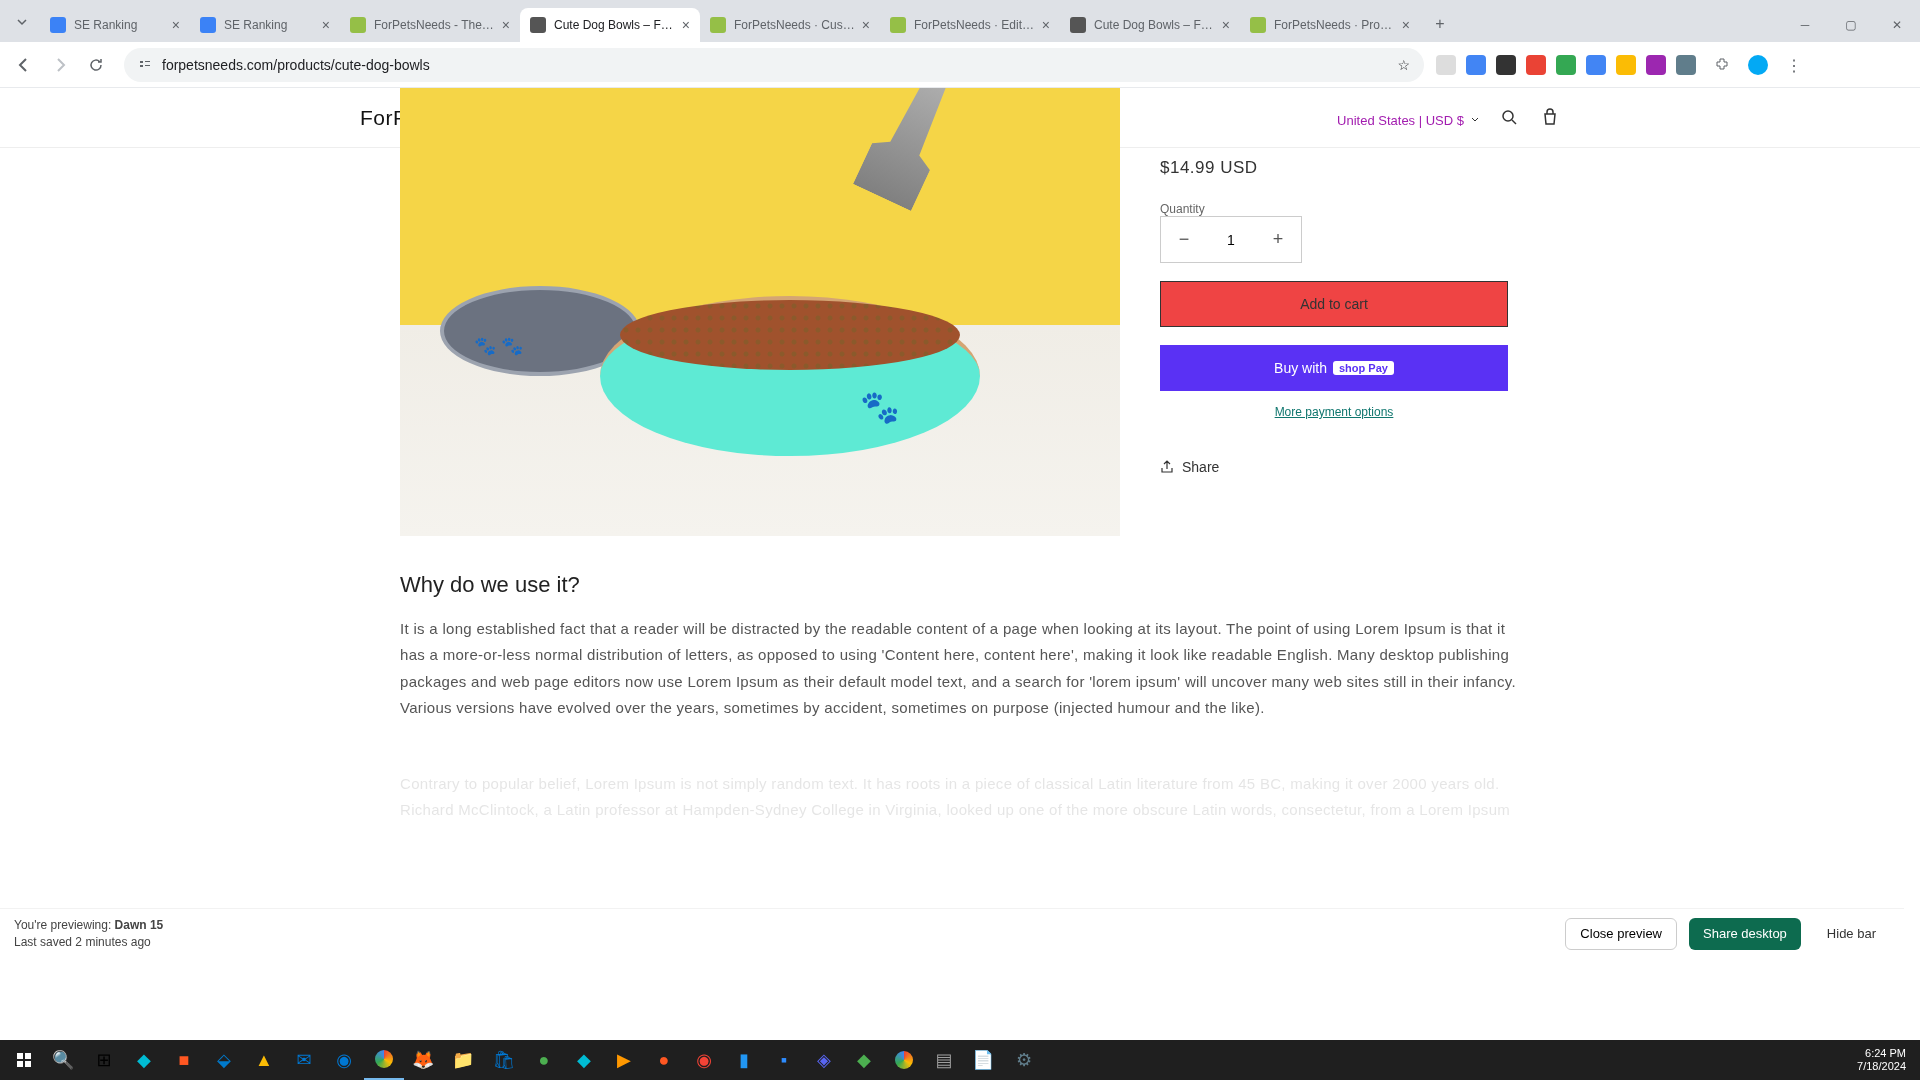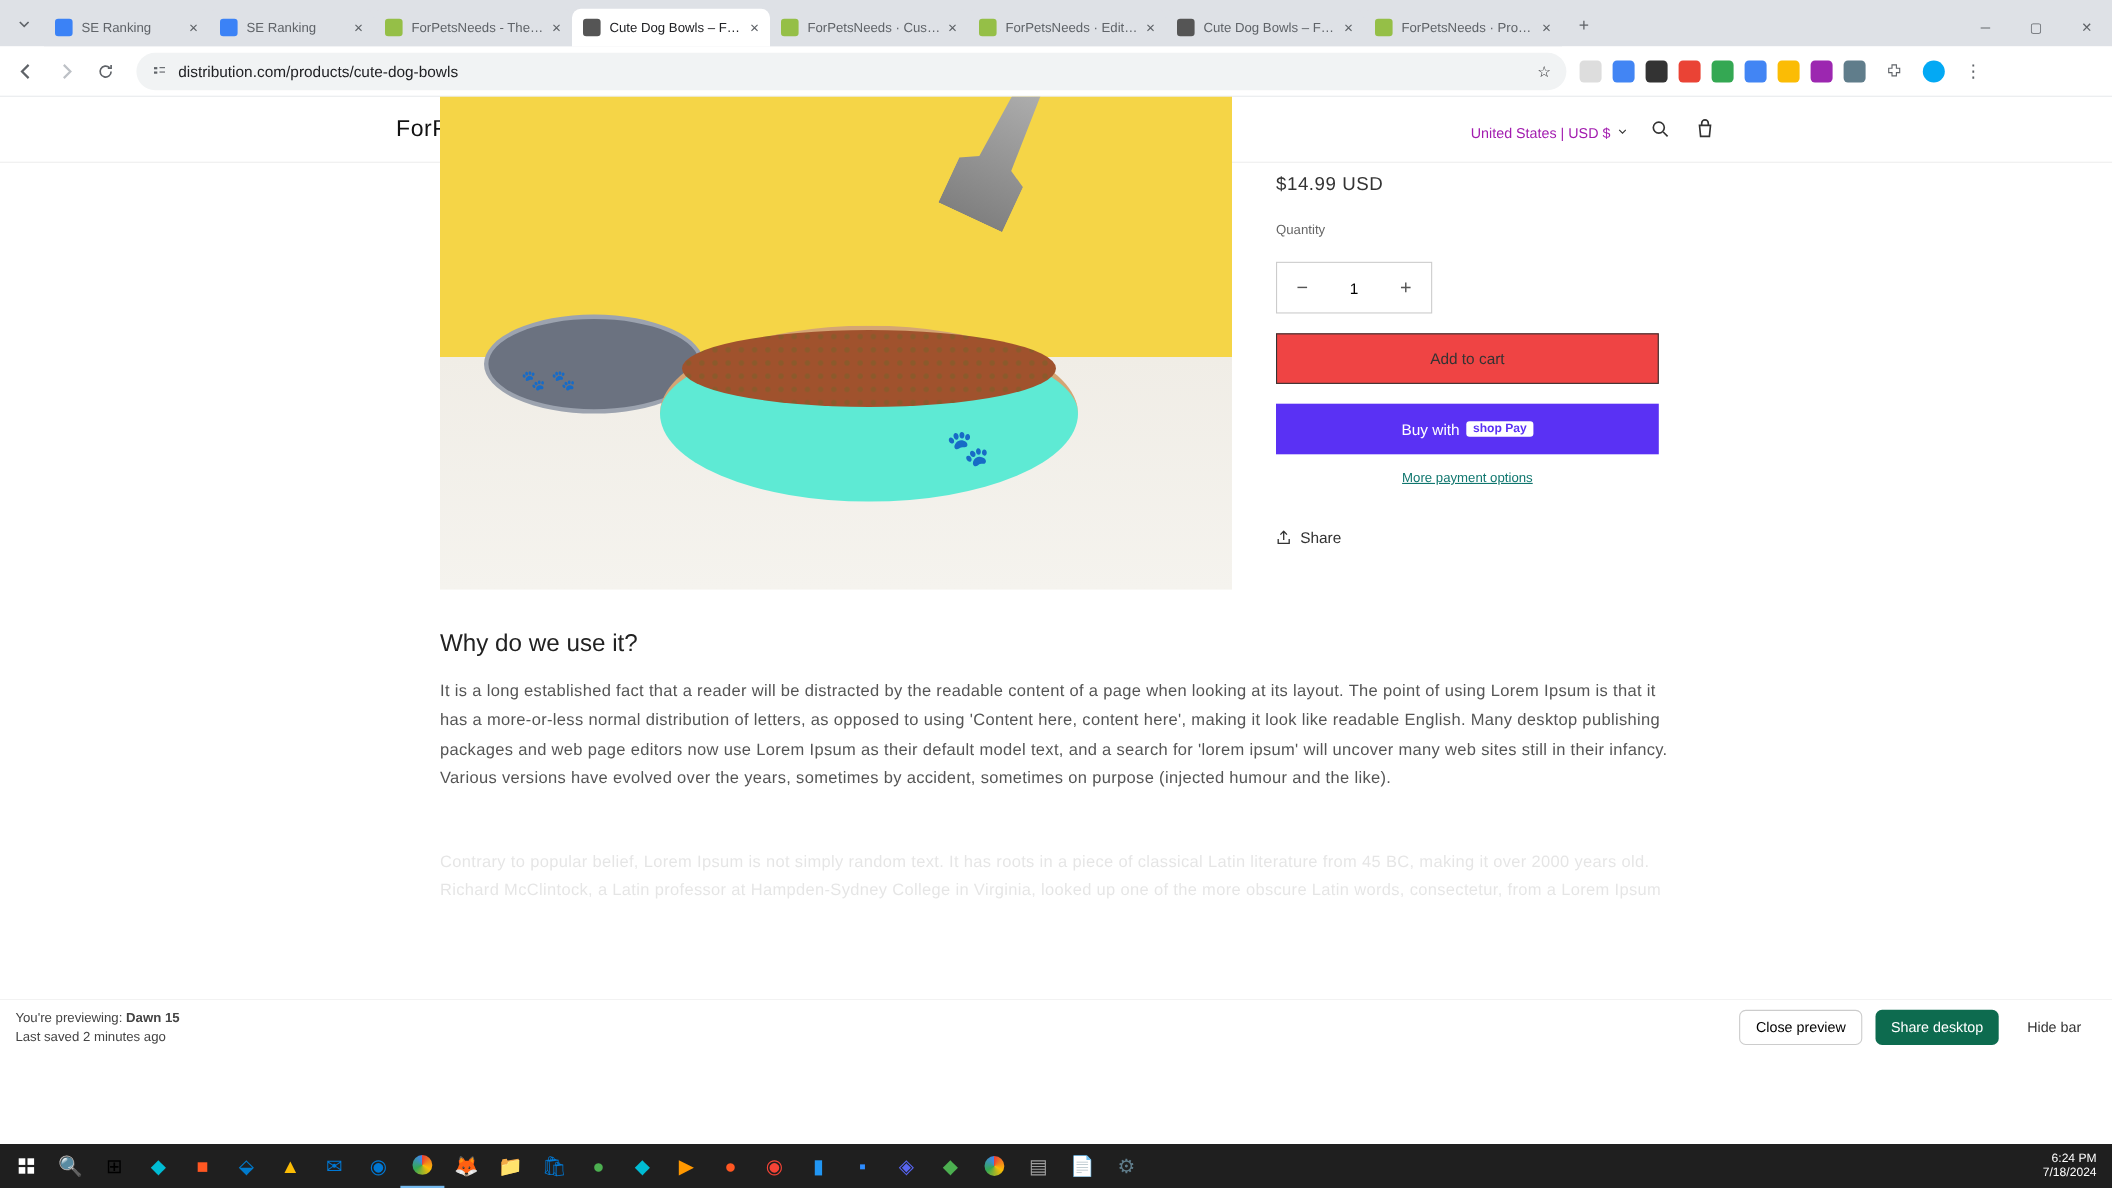--- a/index.html
+++ b/index.html
@@ -43,38 +43,38 @@
 .product-img { width: 720px; height: 470px; background: linear-gradient(to bottom, #f5d547 0%, #f5d547 55%, #f0ede6 55%, #f5f3ee 100%); position: relative; overflow:hidden; margin-top: -82px;}
 .bowl1 { position:absolute; width:200px; height:90px; background:#6b7280; border-radius: 100px / 45px; bottom:160px; left:40px; border: 4px solid #9ca3af;}
 .bowl1::after { content:'🐾 🐾'; position:absolute; bottom:15px; left:30px; color:#fff; font-size:18px;}
 .bowl2 { position:absolute; width:380px; height:160px; background:#5eead4; border-radius: 190px / 80px; bottom:80px; left:200px; border-top: 12px solid #d4a574;}
 .bowl2::before { content:''; position:absolute; top:-8px; left:20px; right:20px; height:70px; background: radial-gradient(#8b5a2b 2px, #a0522d 3px); background-size: 12px 12px; border-radius: 170px / 35px;}
 .bowl2::after { content:'🐾'; position:absolute; bottom:30px; right:80px; color:#fff; font-size:32px;}
 .scoop { position:absolute; top:-40px; right:160px; width:80px; height:180px; background: linear-gradient(#c0c0c0, #808080); transform: rotate(25deg); clip-path: polygon(40% 0, 60% 0, 70% 70%, 90% 75%, 90% 100%, 10% 100%, 10% 75%, 30% 70%);}
 
 .product-side { flex: 1; padding-top: 10px; }
 .price { font-size: 17px; color: #333; margin-bottom: 24px; letter-spacing: 0.5px;}
-.qty-label { font-size: 12px; color: #666; margin-bottom: 22px;}
+.qty-label { font-size: 12px; color: #666; margin-bottom: 0;}
 .qty-box { display:flex; border: 1px solid #ccc; width: 142px; height: 47px; }
 .qty-btn { width: 46px; display:flex; align-items:center; justify-content:center; font-size:18px; color:#555;}
 .qty-val { flex:1; display:flex; align-items:center; justify-content:center; font-size:14px;}
 .btn { width: 348px; height: 46px; display:flex; align-items:center; justify-content:center; font-size:14px; margin-top: 18px; border-radius: 0;}
 .btn-cart { background:#ef4444; border:1px solid #333; color:#333;}
 .btn-shoppay { background:#5a31f4; color:#fff; gap:6px;}
 .shoppay-badge { background:#fff; color:#5a31f4; padding: 1px 6px; border-radius:3px; font-size:11px; font-weight:bold;}
 .more-link { text-align:center; width:348px; font-size:12px; text-decoration:underline; margin-top:14px; color:#0f766e;}
 .share { margin-top: 40px; font-size:14px; color:#333; display:flex; align-items:center; gap:8px;}
 
 .desc { margin-top: 36px; }
 .desc h2 { font-size: 22px; font-weight: 500; color:#222; margin-bottom: 18px;}
 .desc p { font-size: 15px; color: #555; line-height: 1.75; letter-spacing: 0.3px;}
 .desc-section { margin-bottom: 50px; }
 
 
-.preview-bar { position: absolute; bottom: 36px; left:0; right:0; height: 50px; background: rgba(255,255,255,0.7); backdrop-filter: blur(4px); display:flex; align-items:center; padding: 0 14px; font-size: 12px; border-top: 1px solid rgba(0,0,0,0.05);}
+.preview-bar { position: absolute; bottom: 36px; left:0; right:16px; height: 50px; background: rgba(255,255,255,0.7); backdrop-filter: blur(4px); display:flex; align-items:center; padding: 0 14px; font-size: 12px; border-top: 1px solid rgba(0,0,0,0.05);}
 .preview-info { color:#444; line-height:1.4;}
 .preview-info .theme { font-weight:600;}
 .preview-actions { margin-left:auto; display:flex; gap:12px;}
 .pbtn { height:32px; padding: 0 14px; border-radius:6px; display:flex; align-items:center; font-size:13px;}
 .pbtn.close-p { background:#fff; border:1px solid #ccc;}
 .pbtn.share-p { background:#0d6b4f; color:#fff;}
 .pbtn.hide-p { color:#333;}
 
 
 .taskbar { position:absolute; bottom:0; left:0; right:0; height:40px; background:#1f1f1f; display:flex; align-items:center; padding: 0 4px;}
@@ -159,21 +159,21 @@
       </div>
     <div class="omnibox">
       <span class="secure">
         <svg width="14" height="14" viewBox="0 0 14 14">
             <rect x="2" y="3" width="3" height="2" fill="#5f6368"></rect>
             <rect x="7" y="3" width="5" height="1" fill="#5f6368"></rect>
             <rect x="2" y="7" width="3" height="2" fill="#5f6368"></rect>
             <rect x="7" y="7" width="5" height="1" fill="#5f6368"></rect>
           </svg>
       </span>
-      <span>distribution.com/products/cute-dog-bowls</span>
+      <span>forpetsneeds.com/products/cute-dog-bowls</span>
       <span style="margin-left:auto">☆</span>
     </div>
     <div class="ext-icons">
       <div class="ext" style="background:#ddd"></div>
       <div class="ext" style="background:#4285f4"></div>
       <div class="ext" style="background:#333"></div>
       <div class="ext" style="background:#ea4335"></div>
       <div class="ext" style="background:#34a853"></div>
       <div class="ext" style="background:#4285f4"></div>
       <div class="ext" style="background:#fbbc05"></div>

